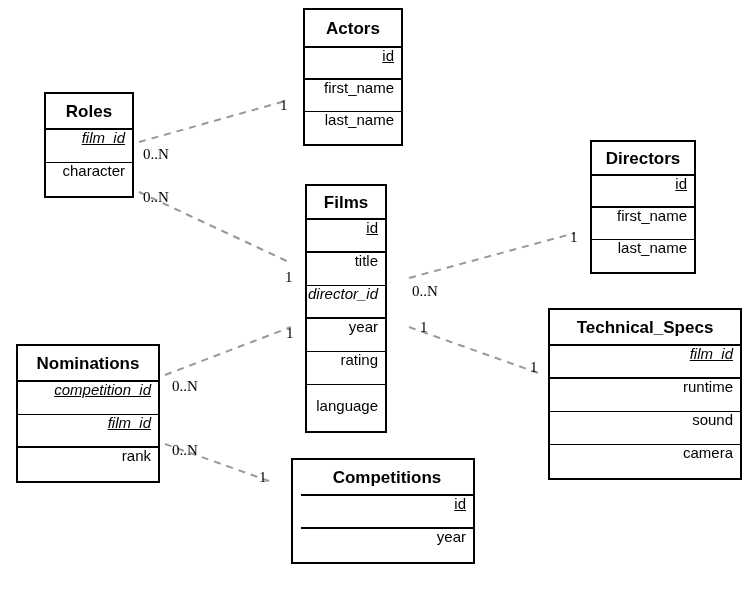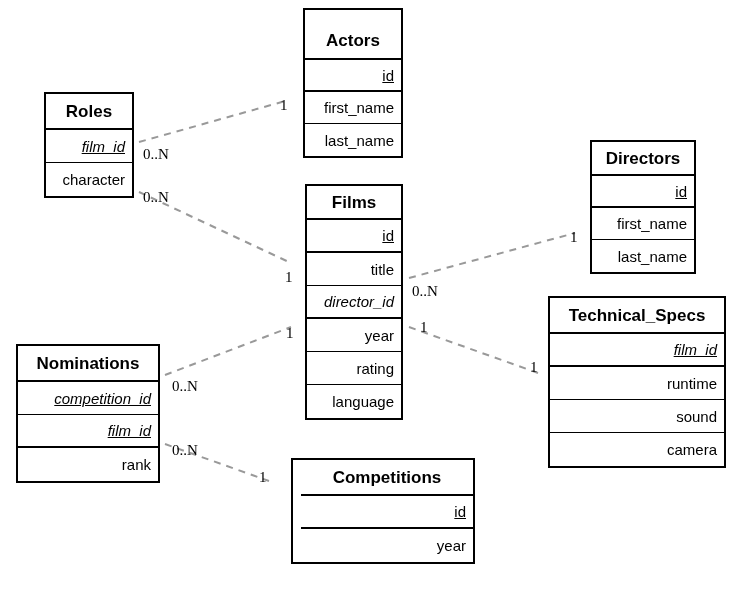--- a/index.html
+++ b/index.html
@@ -41,21 +41,21 @@
     justify-content: center;
     border-bottom: 2px solid #000000;
   }
   .attr {
     box-sizing: border-box;
     font-size: 15px;
     color: #000000;
     text-align: right;
     line-height: 1;
     display: flex;
-    align-items: center;
+    align-items: flex-start;
     justify-content: flex-end;
     padding: 0 7px;
     border-bottom: 1px solid #000000;
   }
   .attr:last-child { border-bottom: none; }
   .attr.thick-bottom { border-bottom: 2px solid #000000; }
   .attr .txt { white-space: nowrap; }
   .attr.pk .txt { text-decoration: underline; }
   .attr.fk .txt { font-style: italic; }
   .card {
@@ -74,74 +74,74 @@
   <svg id="edges">
       <line x1="139" y1="142" x2="289" y2="100" stroke="#999999" stroke-width="2" stroke-dasharray="7,6"></line>
       <line x1="139" y1="192" x2="291" y2="263" stroke="#999999" stroke-width="2" stroke-dasharray="7,6"></line>
       <line x1="409" y1="278" x2="575" y2="233" stroke="#999999" stroke-width="2" stroke-dasharray="7,6"></line>
       <line x1="409" y1="327" x2="538" y2="373" stroke="#999999" stroke-width="2" stroke-dasharray="7,6"></line>
       <line x1="165" y1="375" x2="291" y2="327" stroke="#999999" stroke-width="2" stroke-dasharray="7,6"></line>
       <line x1="165" y1="444" x2="269" y2="481" stroke="#999999" stroke-width="2" stroke-dasharray="7,6"></line>
     </svg>
   <div id="entities-layer">
       <div class="entity" style="left: 303px; top: 8px; width: 100px;">
-        <div class="ent-title" style="height: 38px; margin-top: 12px;">Actors</div>
+        <div class="ent-title" style="height: 38px;">Actors</div>
         <div class="attr pk thick-bottom" style="height: 32px;">
           <span class="txt">id</span>
         </div>
         <div class="attr" style="height: 32px;">
           <span class="txt">first_name</span>
         </div>
         <div class="attr" style="height: 32px;">
           <span class="txt">last_name</span>
         </div>
       </div>
       <div class="entity" style="left: 44px; top: 92px; width: 90px;">
         <div class="ent-title" style="height: 36px;">Roles</div>
         <div class="attr pk fk" style="height: 33px;">
           <span class="txt">film_id</span>
         </div>
         <div class="attr" style="height: 33px;">
           <span class="txt">character</span>
         </div>
       </div>
-      <div class="entity" style="left: 305px; top: 184px; width: 98px;">
+      <div class="entity" style="left: 305px; top: 184px; width: 82px;">
         <div class="ent-title" style="height: 34px;">Films</div>
         <div class="attr pk thick-bottom" style="height: 33px;">
           <span class="txt">id</span>
         </div>
         <div class="attr" style="height: 33px;">
           <span class="txt">title</span>
         </div>
         <div class="attr fk thick-bottom" style="height: 33px;">
           <span class="txt">director_id</span>
         </div>
         <div class="attr" style="height: 33px;">
           <span class="txt">year</span>
         </div>
         <div class="attr" style="height: 33px;">
           <span class="txt">rating</span>
         </div>
-        <div class="attr" style="height: 33px;">
+        <div class="attr" style="height: 33px; margin-top: 13px;">
           <span class="txt">language</span>
         </div>
       </div>
       <div class="entity" style="left: 590px; top: 140px; width: 106px;">
         <div class="ent-title" style="height: 34px;">Directors</div>
         <div class="attr pk thick-bottom" style="height: 32px;">
           <span class="txt">id</span>
         </div>
         <div class="attr" style="height: 32px;">
           <span class="txt">first_name</span>
         </div>
         <div class="attr" style="height: 32px;">
           <span class="txt">last_name</span>
         </div>
       </div>
-      <div class="entity" style="left: 548px; top: 296px; width: 178px;">
+      <div class="entity" style="left: 548px; top: 308px; width: 194px;">
         <div class="ent-title" style="height: 36px;">Technical_Specs</div>
         <div class="attr pk fk thick-bottom" style="height: 33px;">
           <span class="txt">film_id</span>
         </div>
         <div class="attr" style="height: 33px;">
           <span class="txt">runtime</span>
         </div>
         <div class="attr" style="height: 33px;">
           <span class="txt">sound</span>
         </div>

